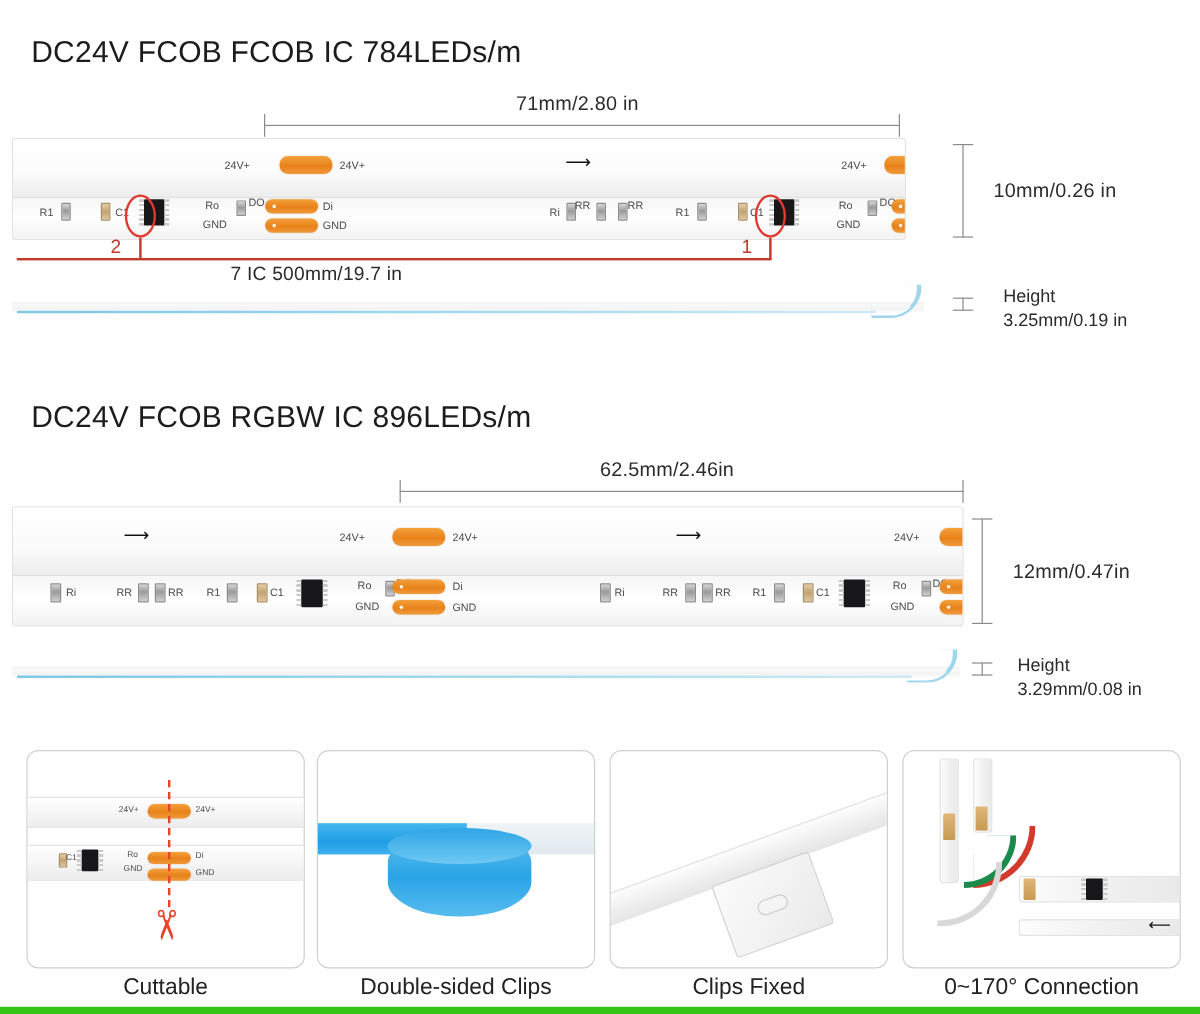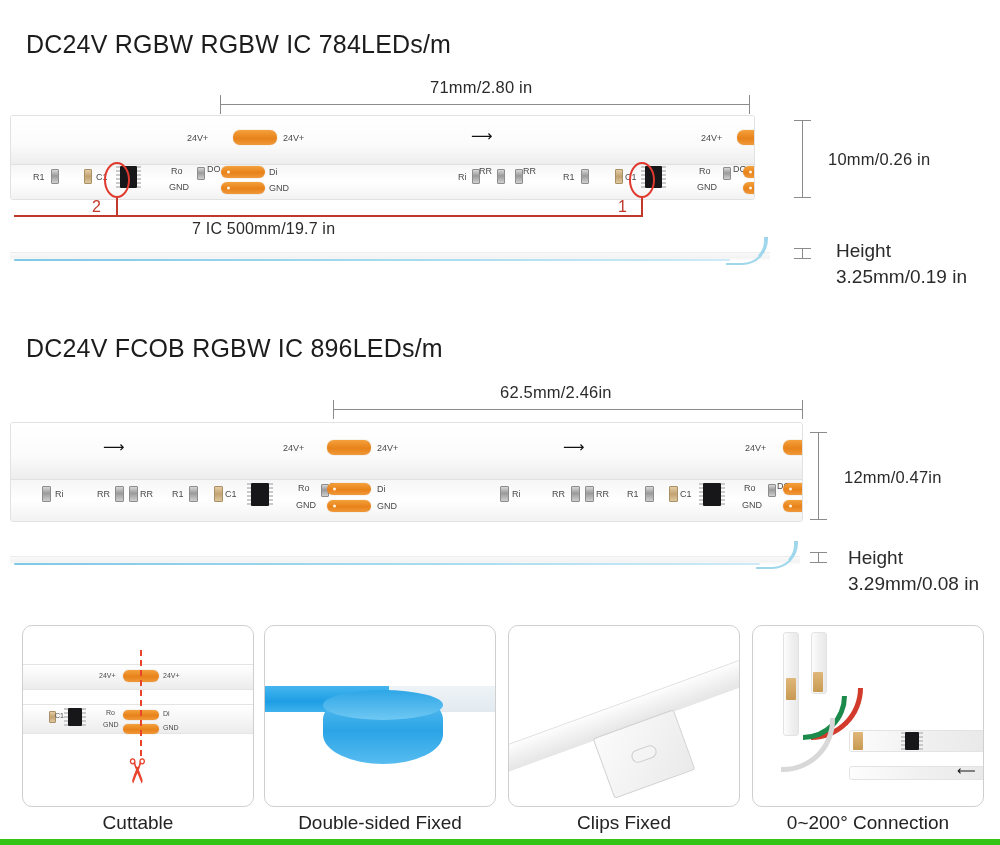--- a/index.html
+++ b/index.html
@@ -139,21 +139,21 @@
   }
   .profile-curve::after {
     content: ""; position: absolute; left: 0; top: 0;
     width: 40px; height: 26px;
     border-right: 2px solid #9ed6ec;
     border-bottom: 2px solid #9ed6ec;
     border-radius: 0 0 26px 0;
   }
 
   .hgt-label {
-    position: absolute; font-size: 19px; color: #2b2b2b;
+    position: absolute; font-size: 15px; color: #2b2b2b;
     white-space: nowrap; line-height: 1.35;
   }
 
   
   .card {
     position: absolute; top: 625px; width: 232px; height: 182px;
     background: #fff; border: 1px solid #cfcfcf; border-radius: 10px;
     overflow: hidden;
   }
   .card-caption {
@@ -235,21 +235,21 @@
     border-radius: 0 0 52px 0;
   }
   .conn-ferrule {
     position: absolute; background: linear-gradient(to bottom,#e0b77a,#c89a52);
     border-radius: 1px;
   }
 </style>
 </head>
 <body>
 
-<div class="section-title" style="left:26px; top:30px;">DC24V RGBW RGBW IC 784LEDs/m</div>
+<div class="section-title" style="left:26px; top:30px;">DC24V FCOB FCOB IC 784LEDs/m</div>
 
 <div class="dim-label" style="left:430px; top:78px;">71mm/2.80 in</div>
 <div class="dim-h" style="left:220px; top:104px; width:530px;"></div>
 
 <div class="strip" style="left:10px; top:115px; width:745px; height:85px;">
   <div class="strip-top-face" style="height:48px;"></div>
   <div class="strip-divider" style="top:48px;"></div>
   <div class="strip-pcb" style="top:49px; height:36px;"></div>
 
   <div class="pad" style="left:222px; top:14px; width:44px; height:15px;"></div>
@@ -428,21 +428,21 @@
   <div class="scissors" style="left:100px; top:128px;">✂</div>
 </div>
 <div class="card-caption" style="left:22px;">Cuttable</div>
 
 <div class="card" style="left:264px;">
   <div class="tape-base" style="left:0; top:60px; width:232px;"></div>
   <div class="tape-blue" style="left:0; top:60px; width:124px;"></div>
   <div class="tape-loop" style="left:58px; top:64px;"></div>
   <div class="tape-loop-top" style="left:58px; top:64px;"></div>
 </div>
-<div class="card-caption" style="left:264px;">Double-sided Fixed</div>
+<div class="card-caption" style="left:264px;">Double-sided Clips</div>
 
 <div class="card" style="left:508px;">
   <div class="clip-strip" style="left:-28px; top:76px;"></div>
   <div class="clip-bracket" style="left:92px; top:96px;">
     <div class="clip-hole"></div>
   </div>
 </div>
 <div class="card-caption" style="left:508px;">Clips Fixed</div>
 
 <div class="card" style="left:752px;">
@@ -452,15 +452,15 @@
   <div class="conn-tube" style="left:96px; top:140px; width:136px; height:14px;"></div>
   <div class="wire" style="left:58px; top:62px; border-color:#d23b2c;"></div>
   <div class="wire" style="left:50px; top:70px; border-color:#1b8a4b; width:44px; height:44px;"></div>
   <div class="wire" style="left:28px; top:92px; border-color:#d8d8d8; width:54px; height:54px;"></div>
   <div class="conn-ferrule" style="left:33px; top:52px; width:10px; height:22px;"></div>
   <div class="conn-ferrule" style="left:60px; top:46px; width:10px; height:20px;"></div>
   <div class="conn-ferrule" style="left:100px; top:106px; width:10px; height:18px;"></div>
   <div class="ic" style="left:152px; top:106px; width:14px; height:18px;"></div>
   <div class="arrow-mark" style="left:204px; top:138px; font-size:13px;">⟵</div>
 </div>
-<div class="card-caption" style="left:752px;">0~200° Connection</div>
+<div class="card-caption" style="left:752px;">0~170° Connection</div>
 
 <div class="bottom-bar"></div>
 
 </body></html>

